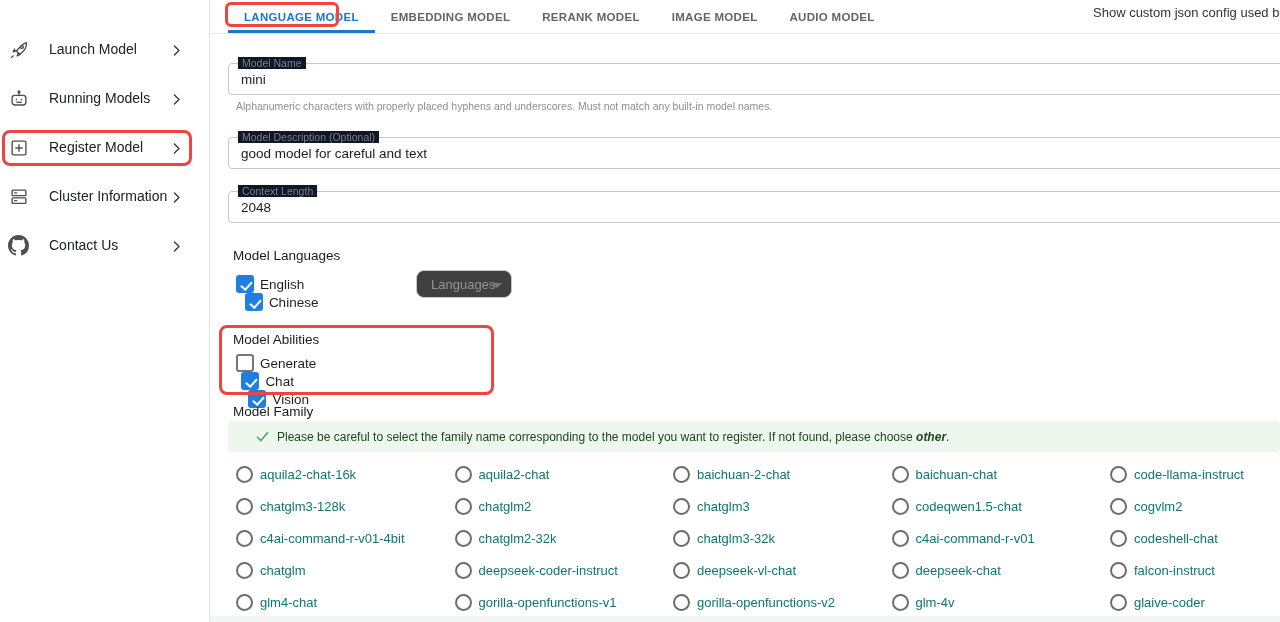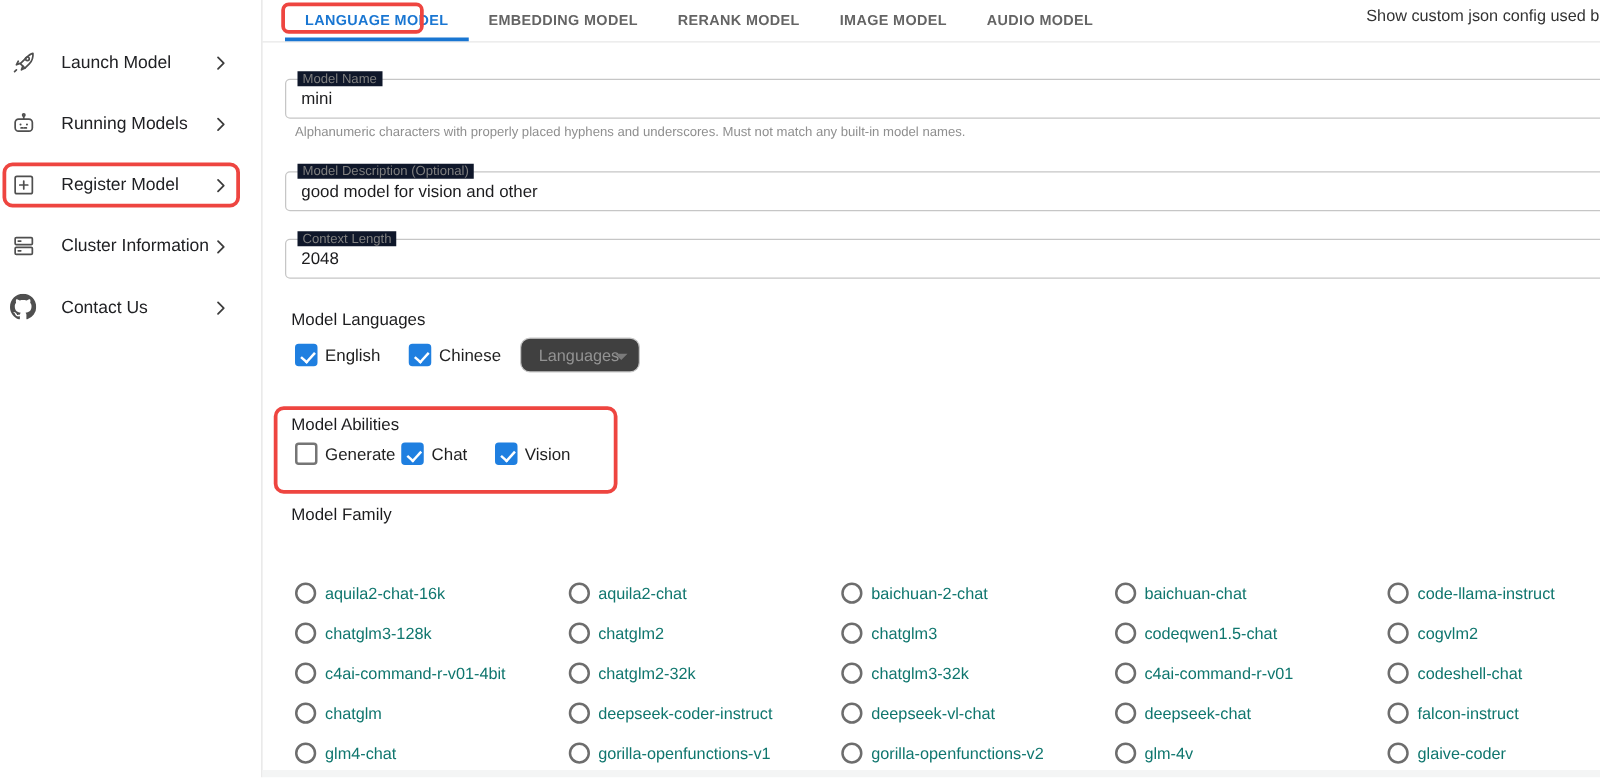--- a/index.html
+++ b/index.html
@@ -35,21 +35,21 @@
     border:1px solid #c6c6c6; border-radius:4px; background:#fff; cursor:text; }
   .tfield .f-label { position:absolute; top:-7px; left:9px; background:#0f172a; padding:0 4px;
     font-size:10.5px; color:#7f7f7f; white-space:nowrap; }
   .tfield .f-value { position:absolute; left:12px; top:50%; transform:translateY(-50%);
     font-size:13.5px; color:#1c1c1e; white-space:nowrap; }
   .helper { position:absolute; left:26px; font-size:10.5px; color:#8f8f8f; white-space:nowrap; }
 
   .slabel { position:absolute; left:23px; font-size:13.5px; color:#1c1c1e; }
 
   
-  .cb-row { position:absolute; display:flex; align-items:center; height:18px; }
+  .cb-row { position:absolute; display:flex; align-items:center; height:18px;flex-direction:column; }
   .cb-item { display:flex; align-items:center; cursor:pointer; }
   .cb { position:relative; width:18px; height:18px; border:2px solid #757575; border-radius:3px; background:#fff; }
   .cb.checked { border-color:#1f7fe0; background:#1f7fe0; }
   .cb.checked::after { content:""; position:absolute; left:5px; top:1.5px; width:4.5px; height:9px;
     border:solid #fff; border-width:0 2px 2px 0; transform:rotate(42deg); }
   .cb-label { margin-left:6px; font-size:13.5px; color:#1f1f1f; }
 
   
   #languages-select { position:absolute; left:206px; top:270px; width:96px; height:28px;
     border:1px solid #c6c6c6; border-radius:8px; background:#404040; cursor:pointer; }
@@ -176,21 +176,21 @@
   <div id="config-link">Show custom json config used b</div>
 
   <div class="tfield" style="top:63px">
     <span class="f-label">Model Name</span>
     <span class="f-value">mini</span>
   </div>
   <div class="helper" style="top:100px">Alphanumeric characters with properly placed hyphens and underscores. Must not match any built-in model names.</div>
 
   <div class="tfield" style="top:137px">
     <span class="f-label">Model Description (Optional)</span>
-    <span class="f-value">good model for vision and other</span>
+    <span class="f-value">good model for careful and text</span>
   </div>
 
   <div class="tfield" style="top:191px">
     <span class="f-label">Context Length</span>
     <span class="f-value">2048</span>
   </div>
 
   <div class="slabel" style="top:248px">Model Languages</div>
   <div class="cb-row" style="left:26px; top:275px">
     <span class="cb-item" style="margin-right:23px">
@@ -218,20 +218,30 @@
       <span class="cb-label">Chat</span>
     </span>
     <span class="cb-item">
       <span class="cb checked"></span>
       <span class="cb-label">Vision</span>
     </span>
   </div>
   <div class="anno" style="left:9px; top:325px; width:275px; height:70px;"></div>
 
   <div class="slabel" style="top:404px">Model Family</div>
+  <div id="family-banner">
+    <span class="bn-icon">
+      <svg width="15" height="15" viewBox="0 0 18 18" fill="none" stroke="#43a047" stroke-width="1.8" stroke-linecap="round">
+          <path d="M3 10l4 4L15 4.5"></path>
+        </svg>
+    </span>
+    <span class="bn-text">
+      <span>Please be careful to select the family name corresponding to the model you want to register. If not found, please choose </span><b><i>other</i></b><span>.</span>
+    </span>
+  </div>
 
   <div id="family-grid">
     <div class="ritem">
         <span class="radio"></span>
         <span class="rlabel">aquila2-chat-16k</span>
       </div>
     <div class="ritem">
         <span class="radio"></span>
         <span class="rlabel">aquila2-chat</span>
       </div>

